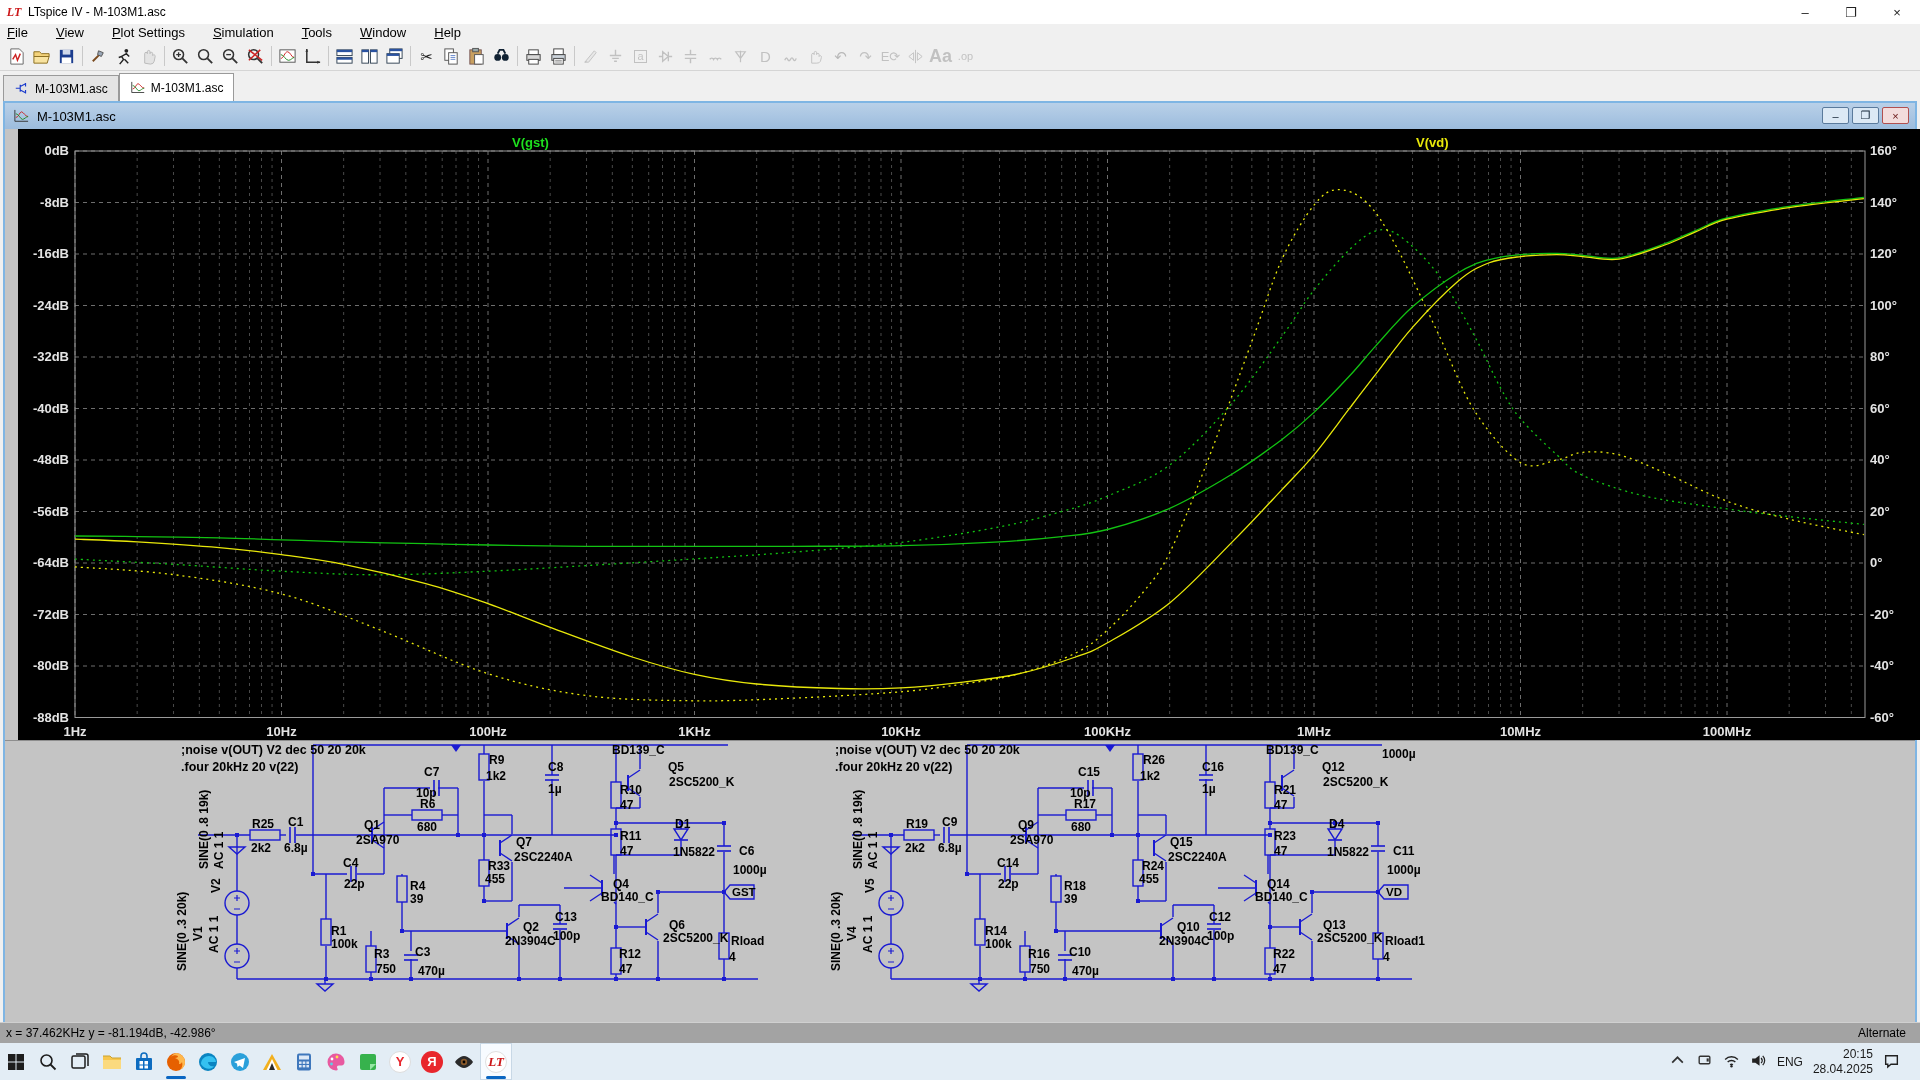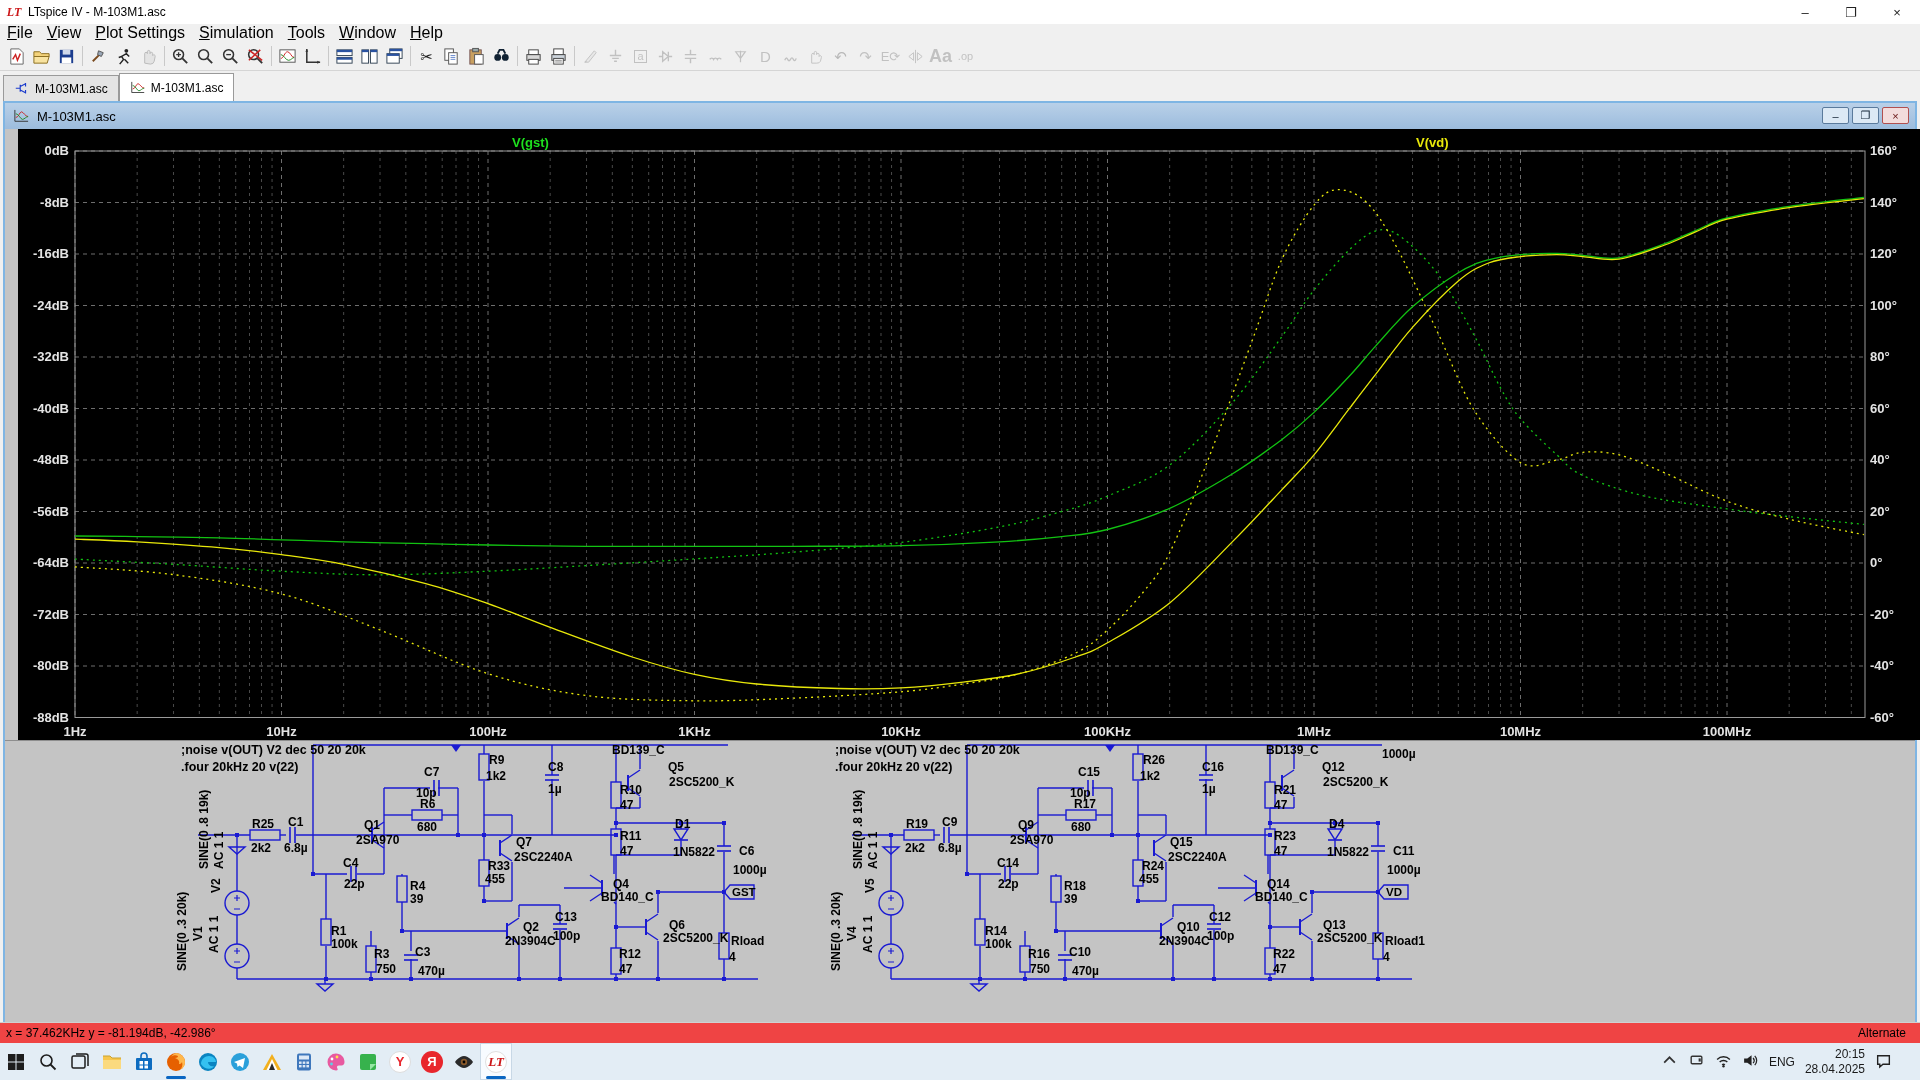--- a/index.html
+++ b/index.html
@@ -11,21 +11,21 @@
   #titlebar { position:absolute; top:0; left:0; right:0; height:24px; background:#ffffff;
               display:flex; align-items:center; padding-left:6px; font-size:12px; color:#000; }
   .lt-logo { width:16px; height:14px; display:inline-flex; align-items:center; justify-content:center;
              color:#cc1719; font-weight:bold; font-style:italic; font-size:12px;
              font-family:"Liberation Serif", serif; margin-right:6px; }
   #win-controls { position:absolute; right:0; top:0; height:24px; display:flex; }
   .win-btn { width:46px; height:24px; display:flex; align-items:center; justify-content:center;
              font-size:13px; color:#222; cursor:default; }
 
   #menubar { position:absolute; top:24px; left:0; right:0; height:18px; background:#f0f0f0;
-             display:flex; align-items:center; font-size:16px; color:#000; }
+             display:flex; align-items:flex-start; font-size:13px; color:#000;gap:14px; }
   .menu-item { display:inline-block; padding:1px 7px; }
   .menu-item::first-letter { text-decoration:underline; }
 
   #toolbar { position:absolute; top:42px; left:0; right:0; height:29px; background:#f0f0f0;
              border-bottom:1px solid #d5d5d5; display:flex; align-items:center; padding-left:4px; }
   .tb-icon { width:25px; height:24px; display:flex; align-items:center; justify-content:center; }
   .tb-icon svg { width:19px; height:19px; }
   .tb-icon .tglyph { font-size:15px; line-height:1; }
   .tb-icon.disabled { opacity:.45; filter:grayscale(1); }
   .tb-sep { width:1px; height:20px; background:#c9c9c9; margin:0 3px; }
@@ -47,37 +47,37 @@
   #doc-controls { position:absolute; right:6px; top:4px; display:flex; gap:3px; }
   .doc-btn { width:27px; height:17px; border:1px solid #5a7a9c; background:#dce9f5; font-size:11px;
              display:flex; align-items:center; justify-content:center; color:#123; border-radius:2px; }
   .doc-btn.close { border-color:#b05050; background:#f3dcdc; color:#611; }
 
   #plotpane { position:absolute; top:26px; left:13px; width:1910px; height:611px; background:#000; }
   #schempane { position:absolute; top:637px; left:0; width:1910px; height:318px; background:#c4c4c4;
                border-top:1px solid #8e8e8e; }
 
   
-  #statusbar { position:absolute; left:0; right:0; bottom:37px; height:21px; background:#ef4444;
+  #statusbar { position:absolute; left:0; right:0; bottom:37px; height:21px; background:#a3a3a3;
                border-top:1px solid #d0d0d0; font-size:12px; color:#000;
                display:flex; align-items:center; padding:0 6px; }
   #status-right { margin-left:auto; padding-right:8px; }
 
   
   #taskbar { position:absolute; left:0; right:0; bottom:0; height:37px; background:#e3edf5;
              display:flex; align-items:center; }
   .tk-icon { width:32px; height:37px; display:flex; align-items:center; justify-content:center;
              position:relative; }
   .tk-icon svg, .tk-icon .badge { width:22px; height:22px; }
   .tk-icon.running::after { content:""; position:absolute; bottom:1px; left:6px; right:6px; height:3px;
                             background:#0a66c2; border-radius:2px; }
   .tk-icon.active { background:#f7fbff; box-shadow:inset 0 0 0 1px #c8d8e6; }
   .badge { border-radius:50%; display:flex; align-items:center; justify-content:center;
            font-weight:bold; font-size:13px; }
-  #tray { margin-left:auto; display:flex; align-items:center; gap:10px; padding-right:28px;
+  #tray { margin-left:auto; display:flex; align-items:center; gap:10px; padding-right:20px;
           font-size:12px; color:#1a1a1a; }
   #clock { text-align:right; line-height:1.25; font-size:12px; }
   .tray-ic svg { width:17px; height:17px; }
 
   svg text { font-family:"Liberation Sans", sans-serif; }
 </style>
 </head>
 <body>
 <div id="stage">
 

